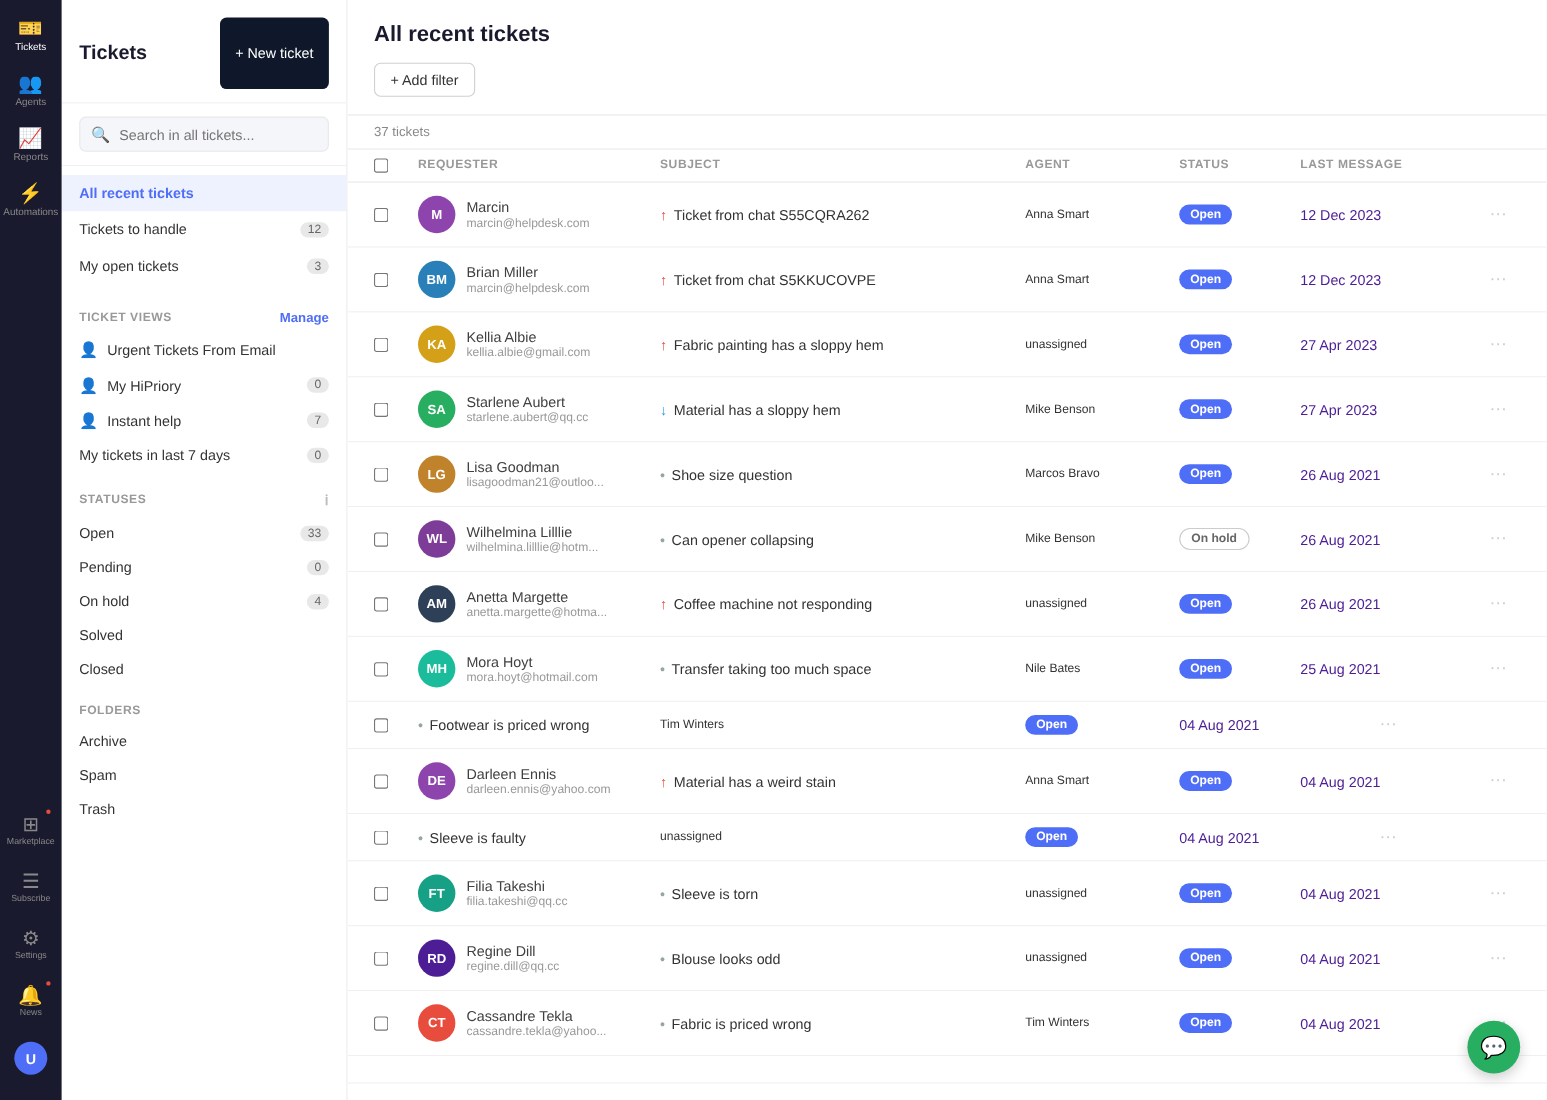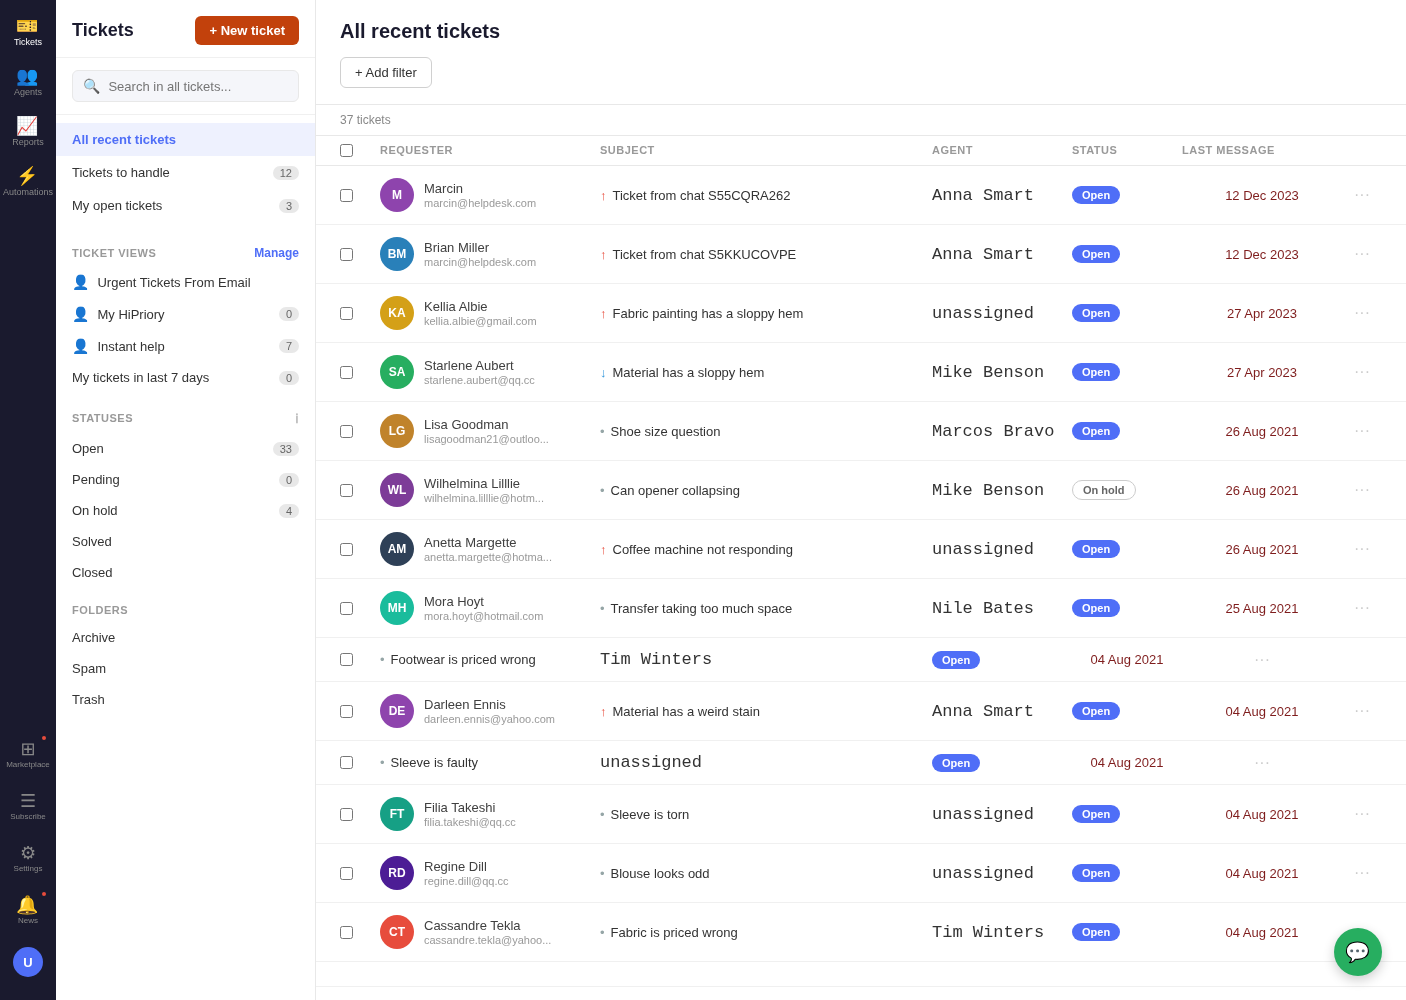--- a/index.html
+++ b/index.html
@@ -49,27 +49,27 @@
     }
     .sidebar-header {
       padding: 16px 16px 12px;
       display: flex;
       align-items: center;
       justify-content: space-between;
       border-bottom: 1px solid #f0f0f0;
     }
     .sidebar-title { font-size: 18px; font-weight: 700; color: #1a1a2e; }
     .new-ticket-btn {
-      background: #c2410c;
+      background: #0f172a;
       color: #fff;
       border: none;
       border-radius: 6px;
-      padding: 7px 14px;
+      padding: 25px 14px;
       font-size: 13px;
-      font-weight: 700;
+      font-weight: 400;
       cursor: pointer;
       display: flex;
       align-items: center;
       gap: 4px;
     }
     .sidebar-search {
       padding: 12px 16px;
       border-bottom: 1px solid #f0f0f0;
     }
     .search-box {
@@ -228,32 +228,32 @@
       color: #fff;
       flex-shrink: 0;
     }
     .requester-info .name { font-size: 13px; font-weight: 400; color: #404040; }
     .requester-info .email { font-size: 11px; color: #999; margin-top: 1px; }
     .subject-cell { display: flex; align-items: center; gap: 6px; font-size: 13px; color: #333; }
     .subject-cell .priority-icon { font-size: 13px; }
     .priority-high { color: #e74c3c; }
     .priority-neutral { color: #95a5a6; }
     .priority-down { color: #3498db; }
-    .agent-cell { font-size: 17px; color: #333; font-family: Liberation Mono, monospace; }
+    .agent-cell { font-size: 11px; color: #333; }
     .status-cell {}
     .status-badge {
       display: inline-block;
       padding: 3px 10px;
       border-radius: 20px;
       font-size: 11px;
       font-weight: 600;
     }
     .status-open { background: #4f6ef7; color: #fff; }
     .status-onhold { background: transparent; color: #666; border: 1px solid #ccc; }
-    .last-msg-cell { font-size: 13px; color: #7f1d1d; text-align: center; }
+    .last-msg-cell { font-size: 13px; color: #4c1d95; }
     .actions-cell { display: flex; align-items: center; justify-content: center; color: #ccc; font-size: 16px; cursor: pointer; }
 
     
     .chat-fab {
       position: fixed;
       bottom: 24px;
       right: 24px;
       width: 48px;
       height: 48px;
       background: #27ae60;

